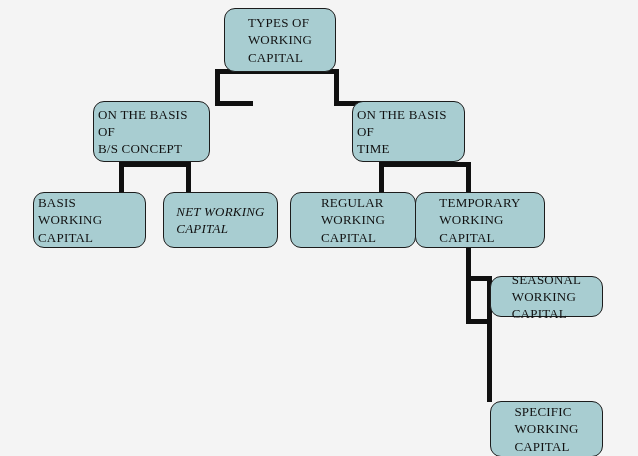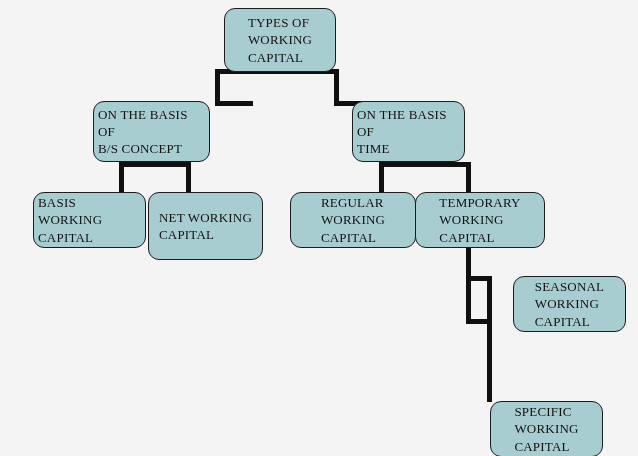--- a/index.html
+++ b/index.html
@@ -84,38 +84,38 @@
   <div class="node" style="left:352px; top:101px; width:113px; height:61px;">
     <span class="label">ON THE BASIS OF
 TIME</span>
   </div>
 
   <div class="node" style="left:33px; top:192px; width:113px; height:56px;">
     <span class="label">BASIS WORKING
 CAPITAL</span>
   </div>
 
-  <div class="node" style="left:148px; top:192px; width:115px; height:68px;">
+  <div class="node" style="left:163px; top:192px; width:115px; height:56px;font-style:italic;">
     <span class="label">NET WORKING
 CAPITAL</span>
   </div>
 
   <div class="node" style="left:290px; top:192px; width:126px; height:56px;">
     <span class="label">REGULAR
 WORKING
 CAPITAL</span>
   </div>
 
   <div class="node" style="left:415px; top:192px; width:130px; height:56px;">
     <span class="label">TEMPORARY
 WORKING
 CAPITAL</span>
   </div>
 
-  <div class="node" style="left:513px; top:276px; width:113px; height:56px;">
+  <div class="node" style="left:490px; top:276px; width:113px; height:41px;">
     <span class="label">SEASONAL
 WORKING
 CAPITAL</span>
   </div>
 
   <div class="node" style="left:490px; top:364px; width:113px; height:56px;margin-top:37px;">
     <span class="label">SPECIFIC
 WORKING
 CAPITAL</span>
   </div>

